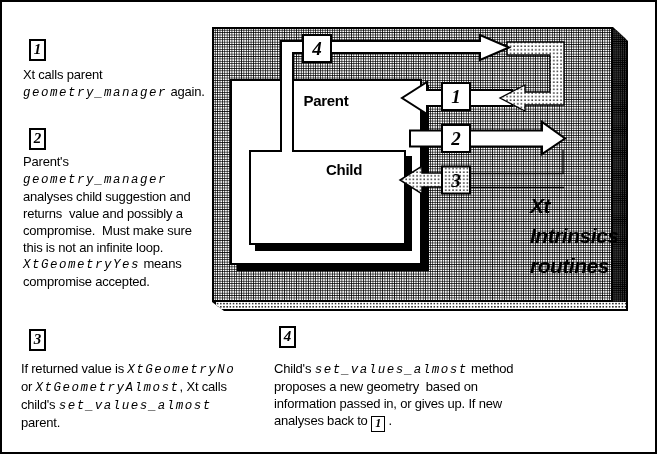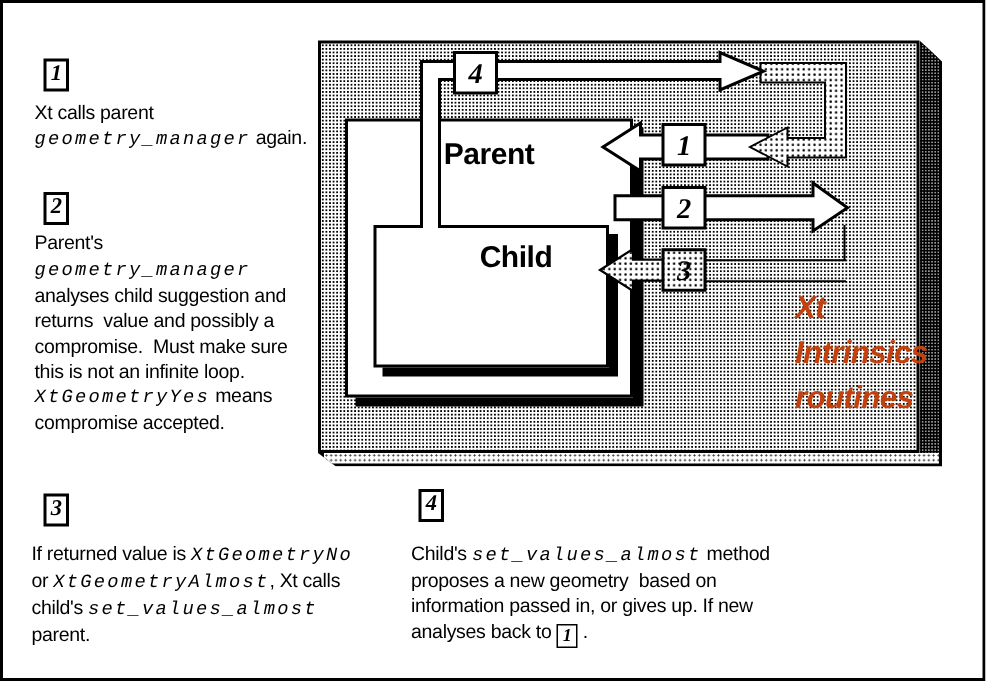--- a/index.html
+++ b/index.html
@@ -23,27 +23,27 @@
   .bevel-bottom{position:absolute;left:210px;top:300px;width:416px;height:9px;
     background:#000;clip-path:polygon(0 0,100% 0,100% 100%,12px 100%);}
   .bevel-bottom .fill{position:absolute;left:4px;top:0;right:2px;bottom:2px;}
   .panel-face{position:absolute;left:210px;top:25px;width:401px;height:275px;
     box-sizing:border-box;border:2px solid #000;}
   
   .win{position:absolute;box-sizing:border-box;background:#fff;border:2px solid #000;}
   .win-parent{left:228px;top:77px;width:192px;height:186px;box-shadow:7px 6px 0 0 #000;}
   .win-child{left:247px;top:148px;width:157px;height:95px;box-shadow:6px 6px 0 0 #000;}
   .win-label{position:absolute;left:0;right:0;text-align:center;
-    font-weight:bold;font-size:20px;letter-spacing:-0.3px;}
+    font-weight:bold;font-size:15px;letter-spacing:-0.3px;}
   .win-parent .win-label{top:11px;}
   .win-child .win-label{top:9px;padding-left:33px;}
   .arrow-svg{position:absolute;left:210px;top:25px;z-index:5;}
   .region-label{position:absolute;left:528px;top:189px;z-index:4;
     font-weight:bold;font-style:italic;font-size:21px;line-height:30px;
-    letter-spacing:-0.5px;color:#c2410c;}
+    letter-spacing:-0.5px;color:#000000;}
   .region-label div{white-space:nowrap;}
   
   .numbox{position:absolute;width:17px;height:22px;box-sizing:border-box;
     border:2px solid #000;background:#fff;text-align:center;line-height:17px;
     font-family:"Liberation Serif",serif;font-weight:bold;font-style:italic;
     font-size:15px;}
   .nb1{left:27px;top:37px;} .nb2{left:27px;top:126px;}
   .nb3{left:27px;top:327px;} .nb4{left:277px;top:324px;}
   .note{position:absolute;font-size:13px;letter-spacing:-0.2px;}
   .note .line{line-height:16.9px;white-space:nowrap;}

